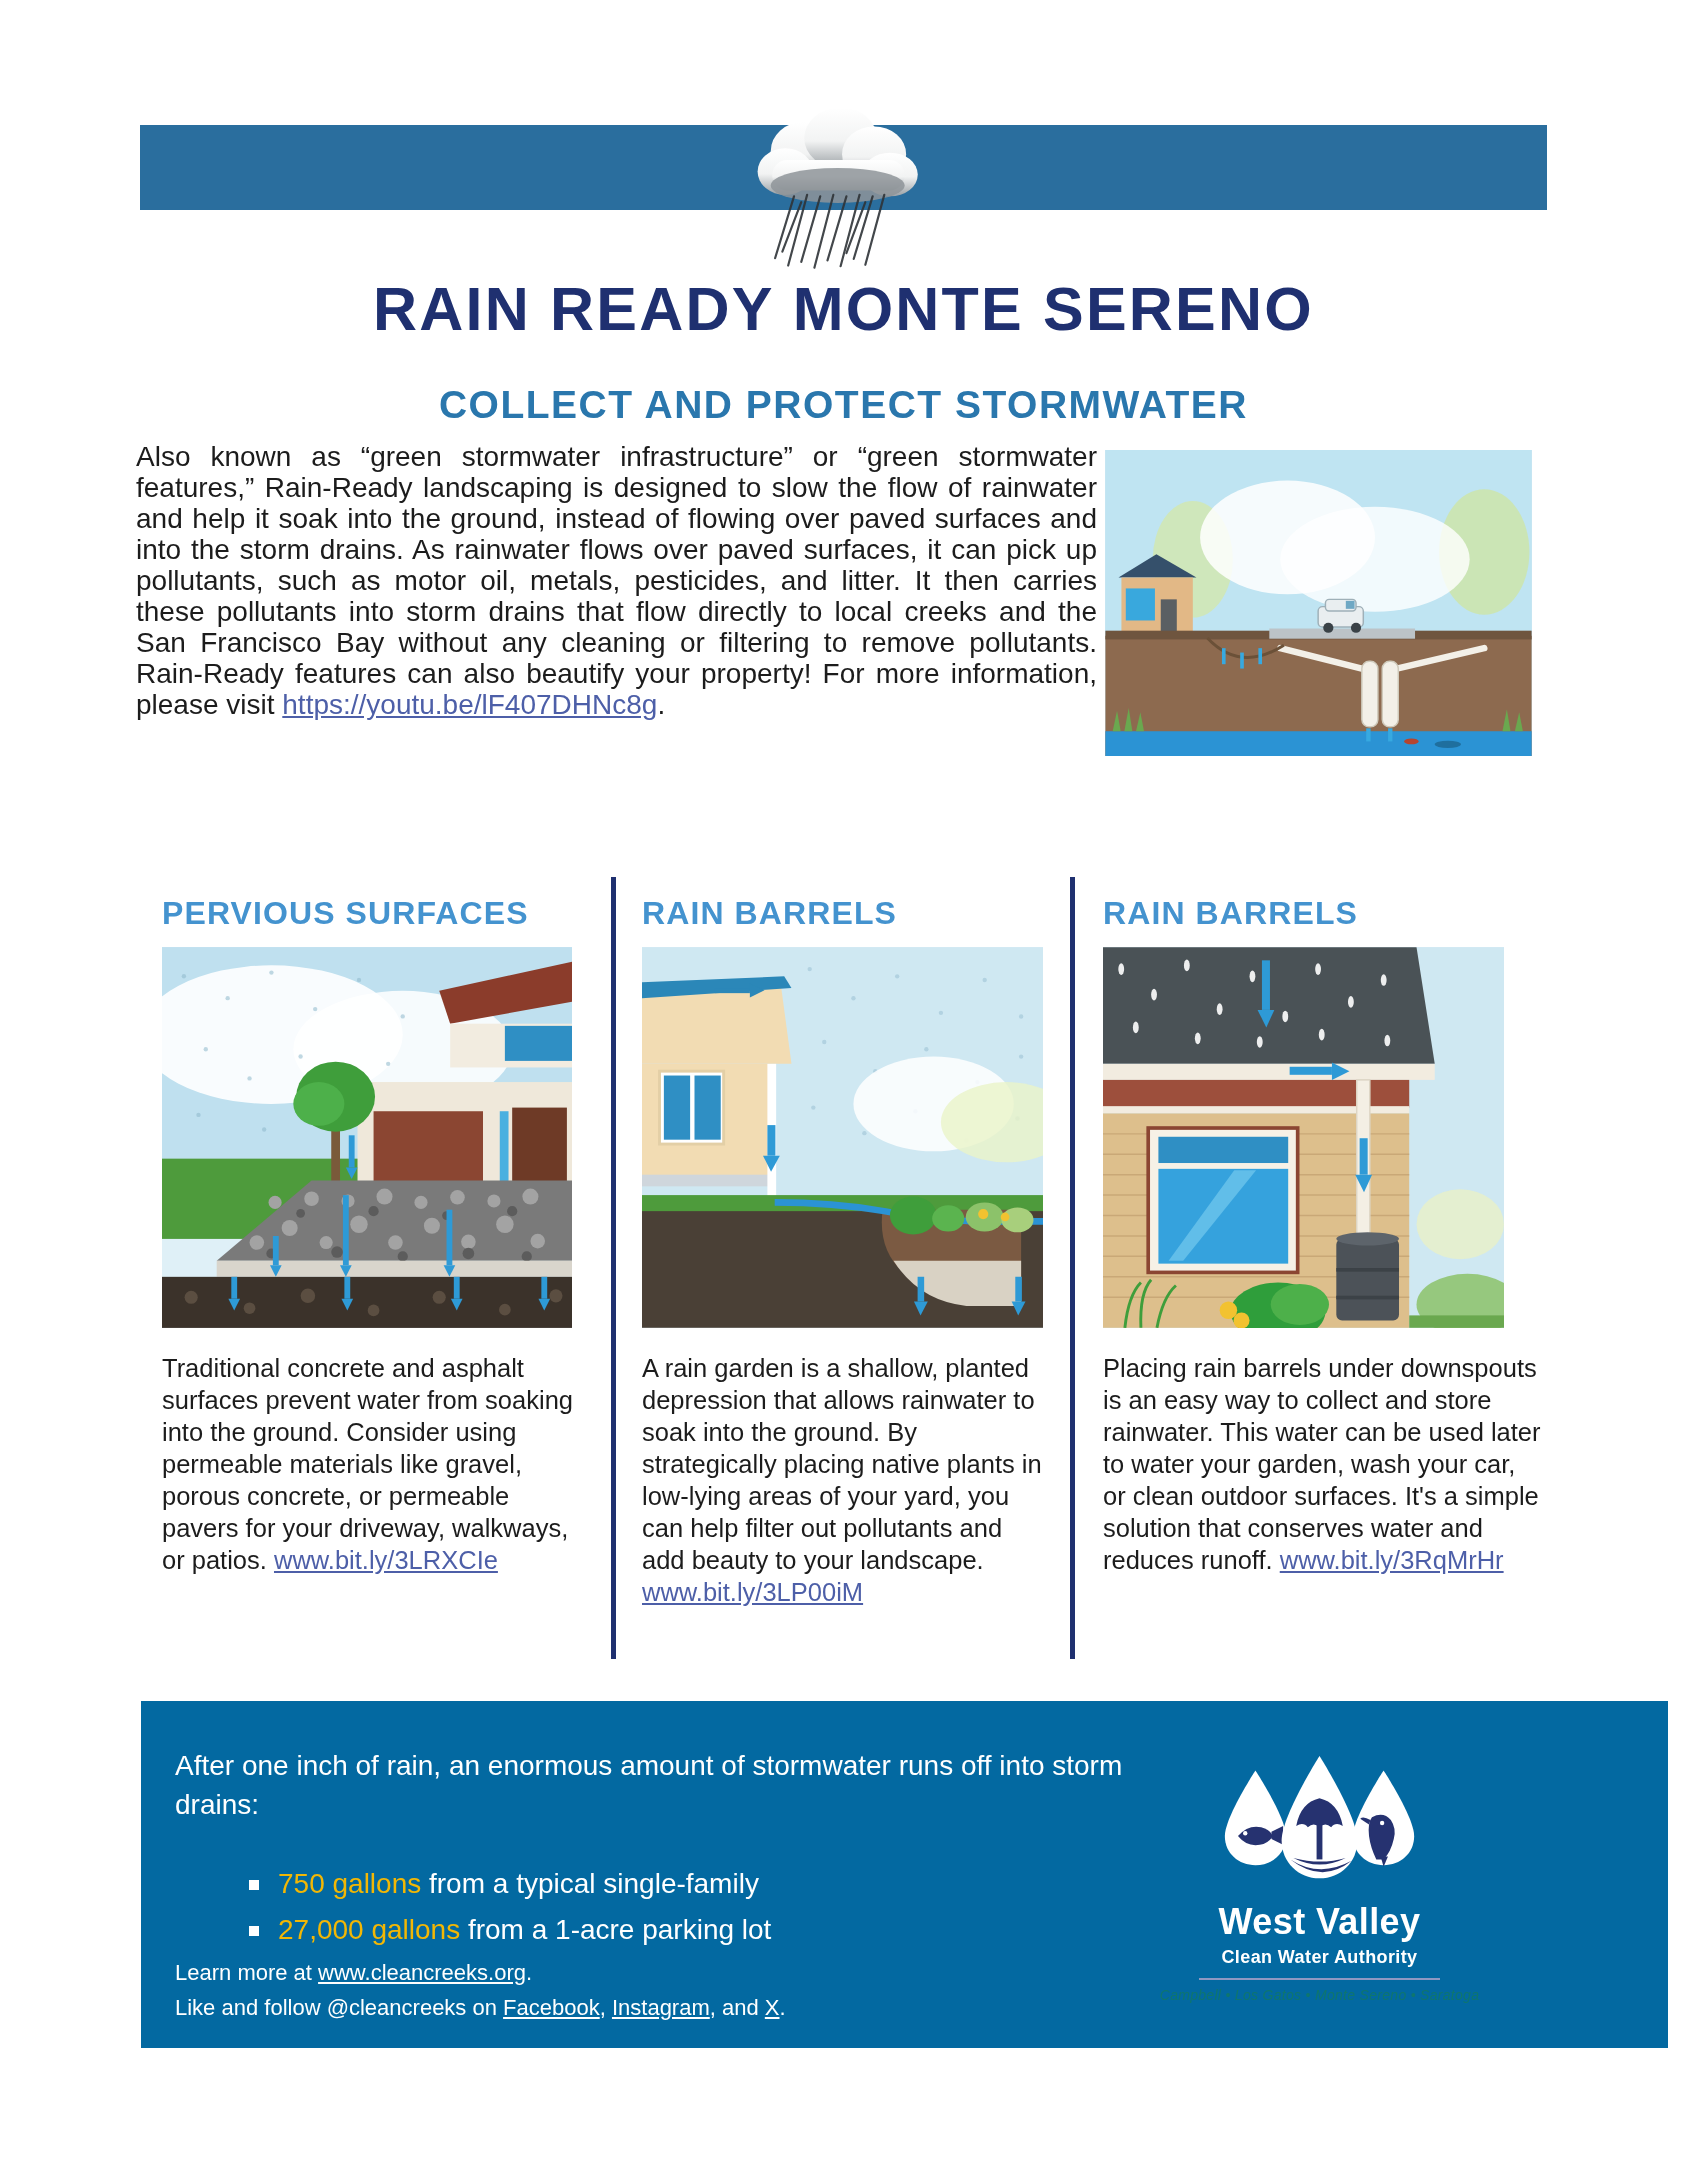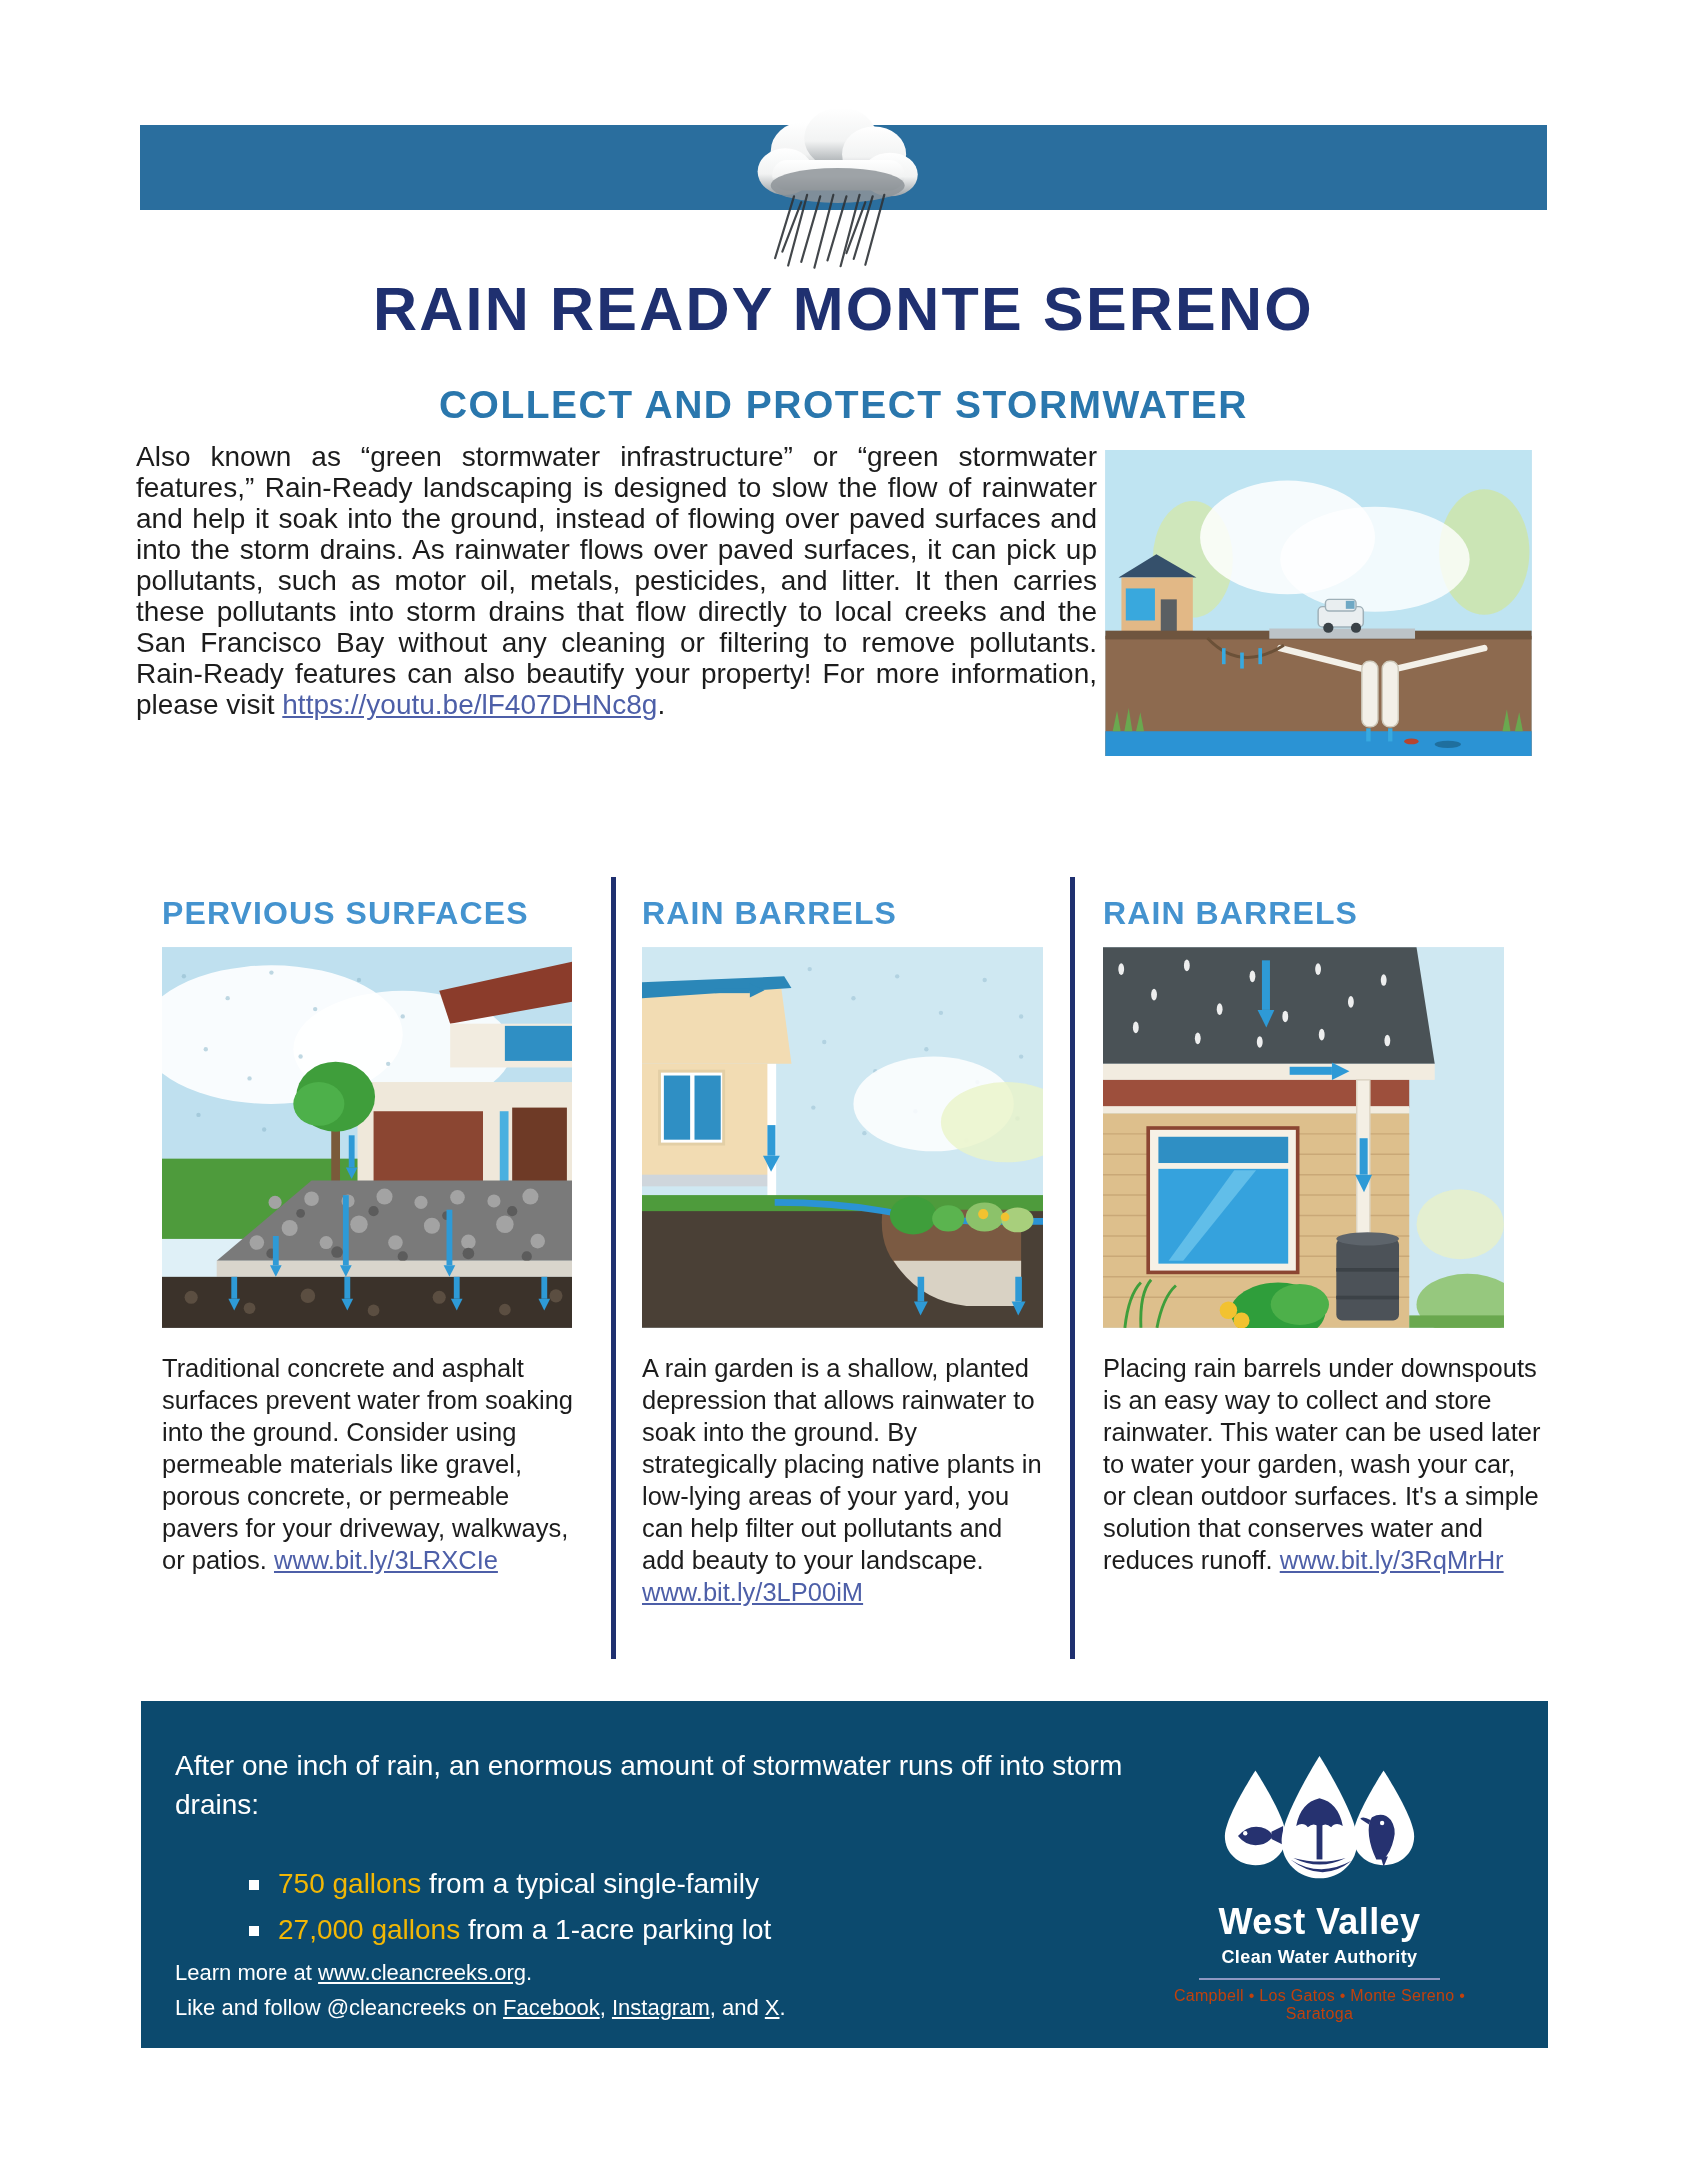--- a/index.html
+++ b/index.html
@@ -97,22 +97,22 @@
 
   .divider {
     position:absolute; top:877px; width:5.1px; height:782px;
     background:#1f3070;
   }
   .div1 { left:611px; }
   .div2 { left:1070px; }
 
   
   .footer {
-    position:absolute; left:141px; top:1701px; width:1407px; height:347px;
-    background:#0c4a6e;
+    position:absolute; left:141px; top:1701px; width:1527px; height:347px;
+    background:#0369a1;
   }
   .footer-lead {
     position:absolute; left:34px; top:45px; width:948px;
     font-size:28px; line-height:39px; color:#ffffff;
   }
   .footer-list {
     position:absolute; left:80px; top:160px; width:912px;
     margin:0; padding:0; list-style:none;
   }
   .footer-list li {
@@ -138,21 +138,21 @@
     line-height:1.0; margin-top:5.8px;
   }
   .wv-sub {
     font-size:18px; font-weight:bold; color:#ffffff; letter-spacing:0.4px;
     margin-top:7.3px;
   }
   .wv-rule {
     width:241px; height:1.5px; background:#8f98c2; margin:10.2px auto 7.3px auto;
   }
   .wv-cities {
-    font-size:16px; color:#c2410c; letter-spacing:0.3px;
+    font-size:14px; color:#0f766e; letter-spacing:0.3px;font-style:italic;
   }
 </style>
 </head>
 <body>
 
 <div class="page">
 
   <div class="blue-bar"></div>
 
   <svg class="rain-cloud" viewBox="0 0 330 250">

